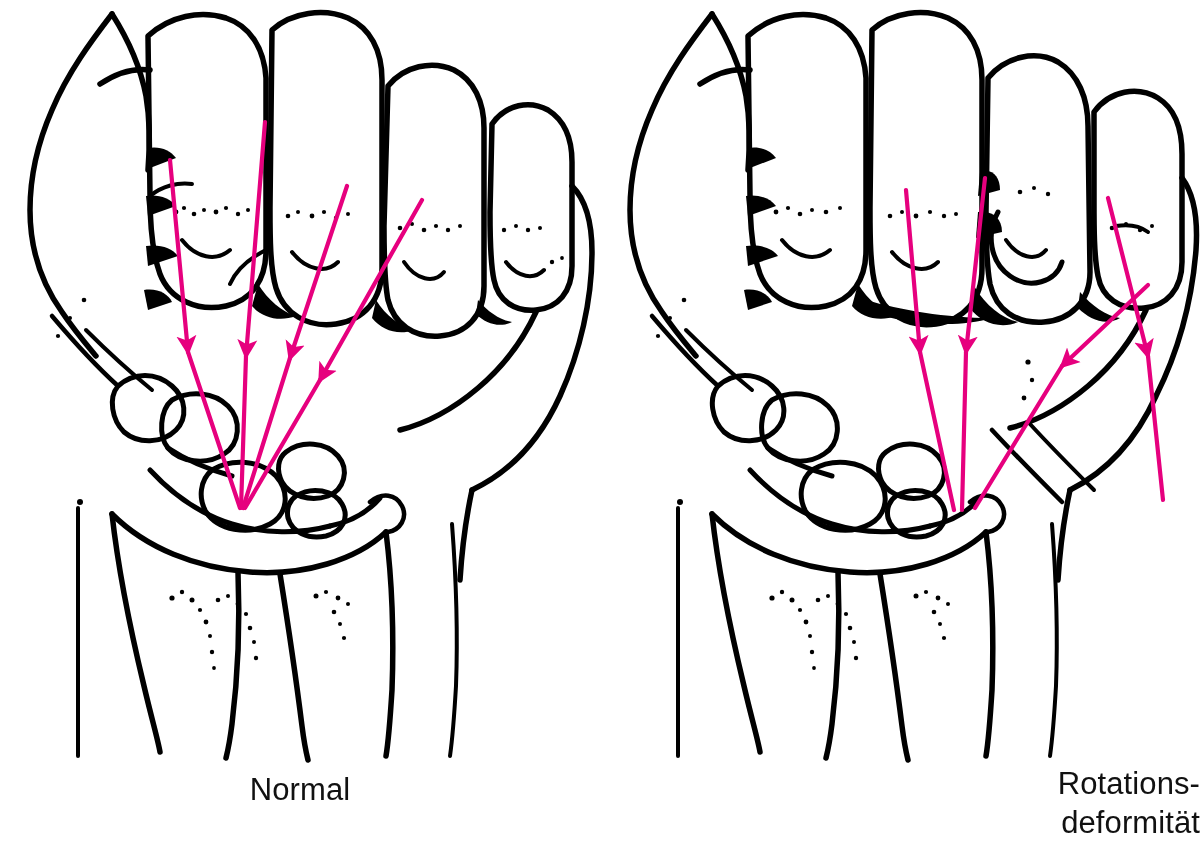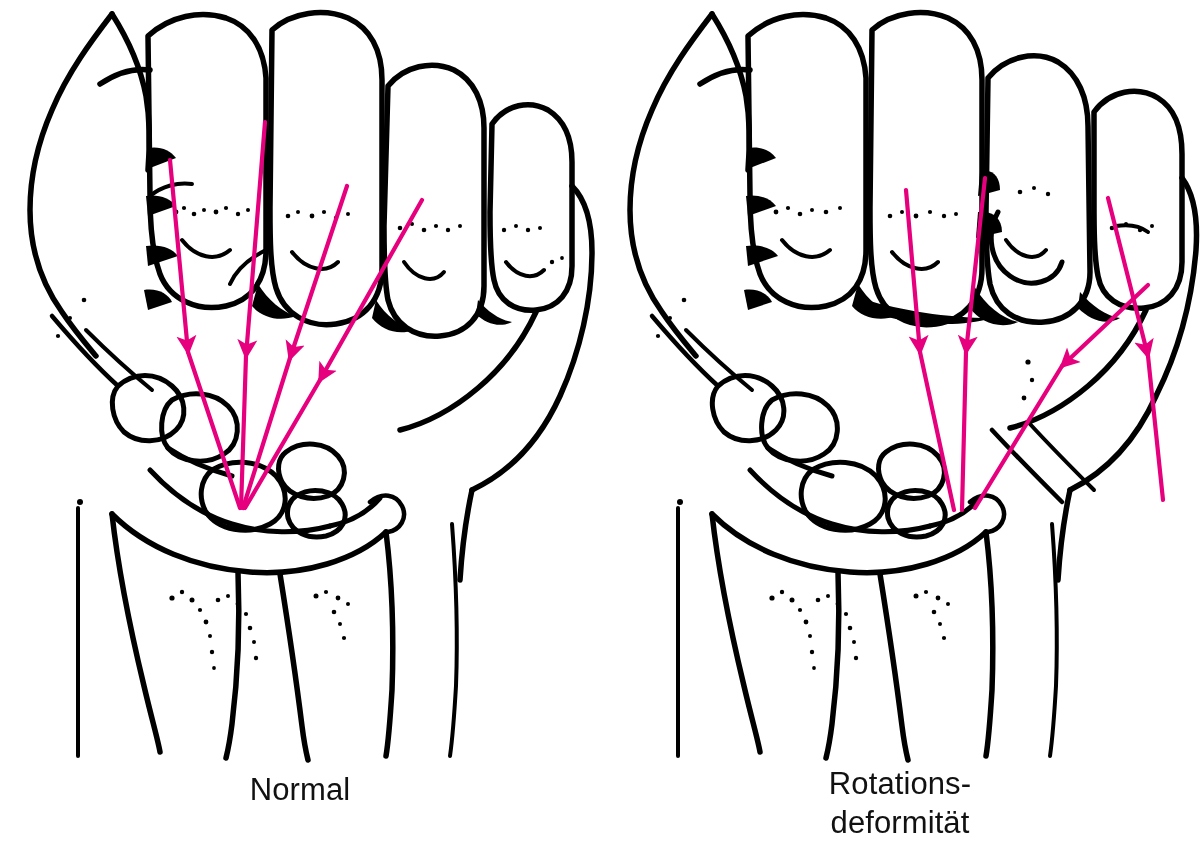--- a/index.html
+++ b/index.html
@@ -18,21 +18,21 @@
     position:absolute;
     width:600px;
     text-align:center;
     font-size:31px;
     line-height:39px;
     color:#111111;
     letter-spacing:0.1px;
     white-space:pre-line;
   }
   #caption-left{top:770px;left:0;}
-  #caption-right{top:764px;left:0;}
+  #caption-right{top:764px;left:0;text-align:right;}
   svg{display:block;}
 </style>
 </head>
 <body>
 
 <div id="figure">
 
   <div class="panel" id="panel-left">
 
     <svg class="panel-art" viewBox="0 0 600 770">

